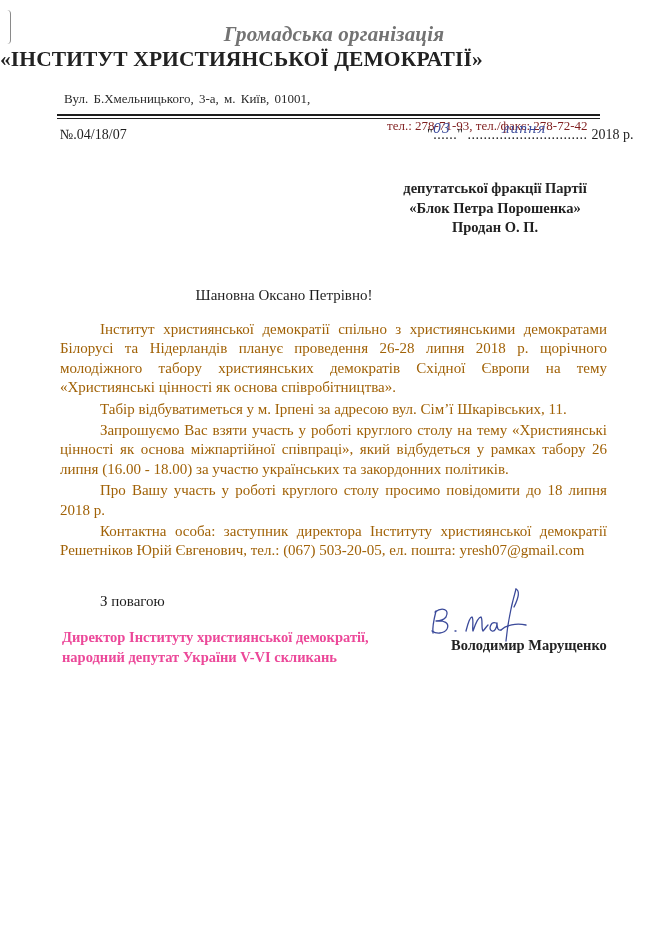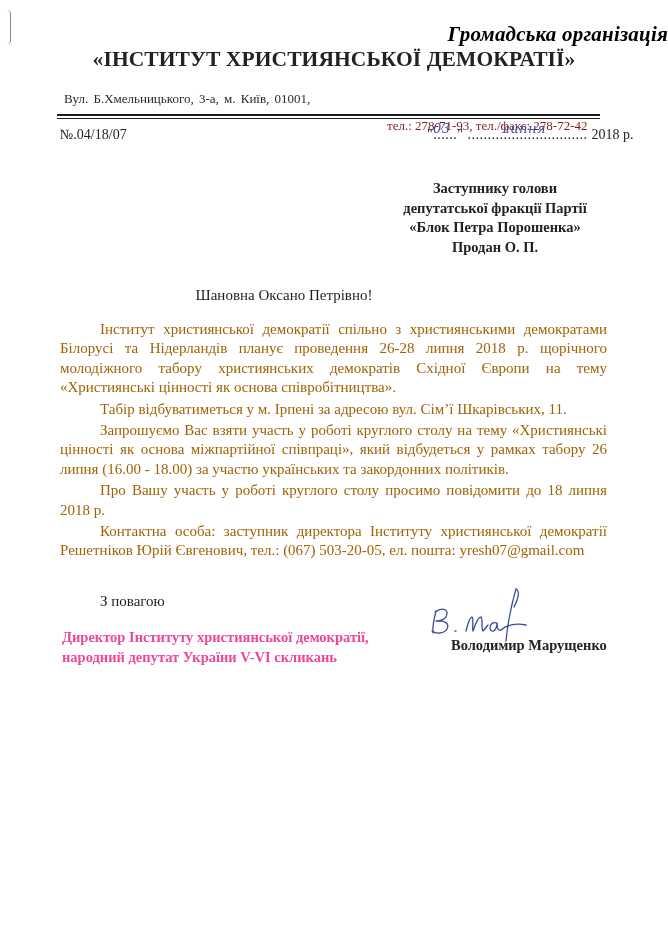--- a/index.html
+++ b/index.html
@@ -22,32 +22,32 @@
       left: 6px; top: 10px;
       width: 4px; height: 34px;
       border-right: 1.5px solid #8a8a8a;
       border-radius: 0 4px 4px 0;
     }
 
     .org-type {
       position: absolute;
       left: 0; width: 668px;
       top: 22px;
-      text-align: right;
+      text-align: center;
       font-style: italic;
       font-weight: bold;
       font-size: 21px;
-      color: #000000;
+      color: #737373;
       letter-spacing: 0.2px;
     }
     .org-name {
       position: absolute;
       left: 0; width: 668px;
       top: 47px;
-      text-align: center;
+      text-align: left;
       font-weight: bold;
       font-size: 21.5px;
       color: #222;
       letter-spacing: 0.1px;
     }
     .address {
       position: absolute;
       left: 64px; top: 91px;
       font-size: 13px;
       color: #2a2a2a;
@@ -177,21 +177,20 @@
     <span class="date-dots">
       <span>"......" </span>
       <span class="hand hand-day">03</span>
     </span><span class="date-dots">
       <span>..............................</span>
       <span class="hand hand-month">липня</span>
     </span><span>2018 р.</span>
   </div>
 
   <div class="addressee">
-    <div>Заступнику голови</div>
     <div>депутатської фракції Партії</div>
     <div>«Блок Петра Порошенка»</div>
     <div>Продан О. П.</div>
   </div>
 
   <div class="salutation">Шановна Оксано Петрівно!</div>
 
   <div class="body-text">
     <p>Інститут християнської демократії спільно з християнськими демократами Білорусі та Нідерландів планує проведення 26-28 липня 2018 р. щорічного молодіжного табору християнських демократів Східної Європи на тему «Християнські цінності як основа співробітництва».</p>
     <p class="gap">Табір відбуватиметься у м. Ірпені за адресою вул. Сім’ї Шкарівських, 11.</p>

